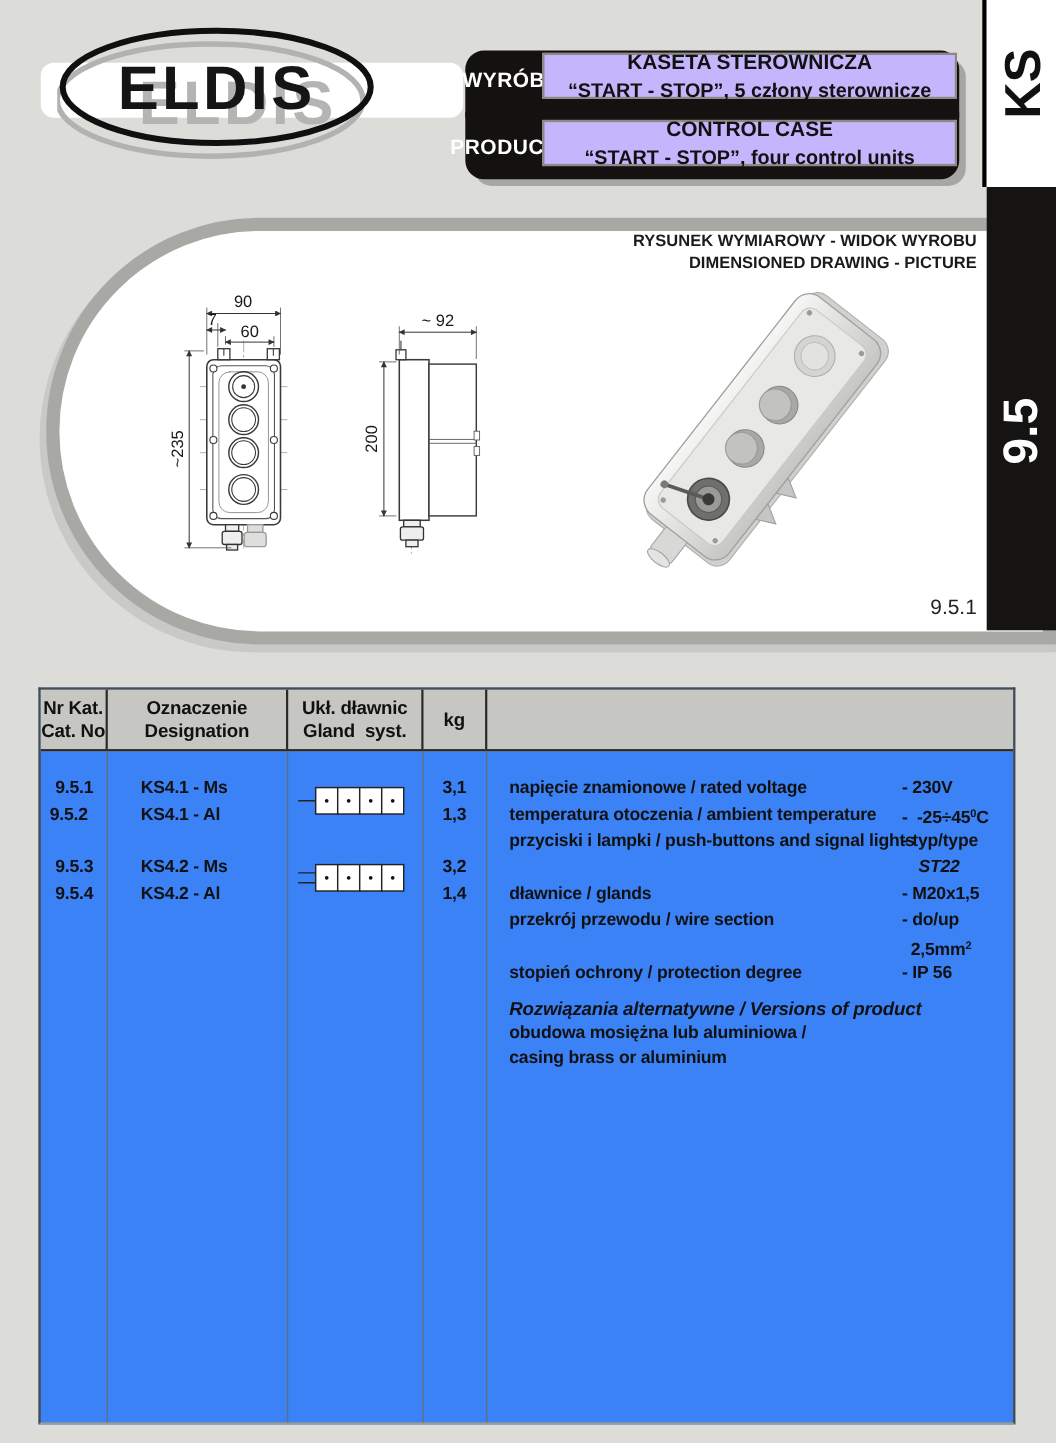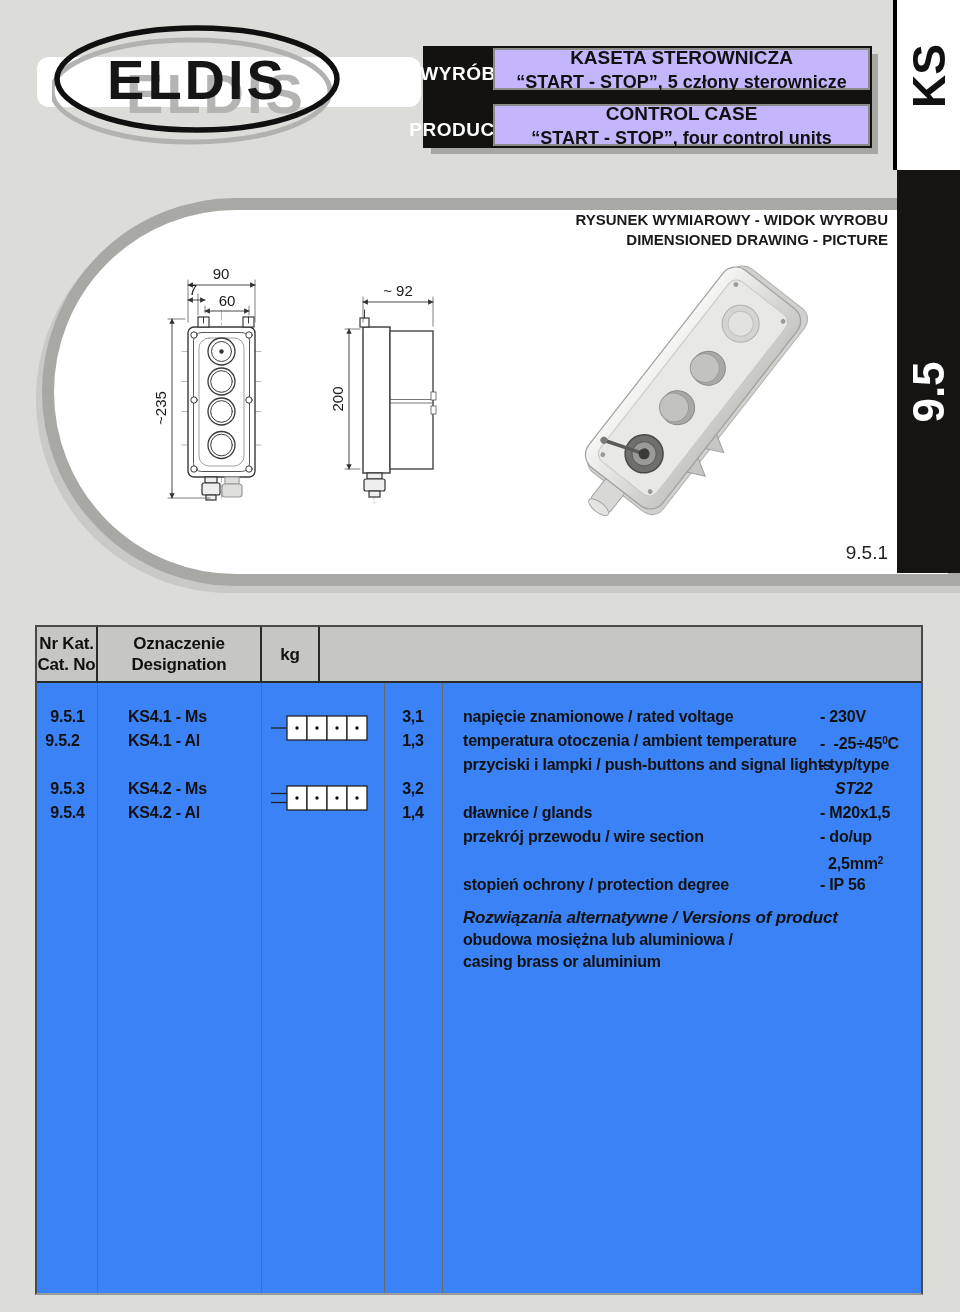--- a/index.html
+++ b/index.html
@@ -2,22 +2,22 @@
 <html><head>
 <meta charset="utf-8">
 <style>
   html,body{margin:0;padding:0;}
   .page{position:relative;width:960px;height:1312px;background:#dcdcd8;overflow:hidden;
         font-family:"Liberation Sans",sans-serif;color:#111;}
   
   .logo-bar{position:absolute;left:37px;top:57px;width:384px;height:50px;background:#fff;border-radius:12px;}
   .logo-svg{position:absolute;left:52px;top:14px;width:300px;height:134px;}
   
-  .prod-block{position:absolute;left:423px;top:46px;width:449px;height:102px;background:#141210;
-              box-shadow:7px 7px 0 -1px #a6a6a2;display:flex;flex-direction:column;}
+  .prod-block{position:absolute;left:423px;top:46px;width:449px;height:117px;background:#141210;
+              box-shadow:7px 7px 0 -1px #a6a6a2;display:flex;flex-direction:column;border-radius:17px;}
   .prod-row{display:flex;height:56px;}
   .prod-gap{height:5px;background:#141210;}
   .prod-label{width:70px;color:#fff;display:flex;align-items:center;justify-content:center;
               font-weight:bold;font-size:19px;letter-spacing:0.5px;}
   .prod-content{flex:1;background:#c4b5fd;border:2px solid #8a8a86;margin:2px 2px 12px 0;
                 display:flex;flex-direction:column;align-items:center;justify-content:center;}
   .prod-l1{font-size:19px;font-weight:bold;line-height:25px;}
   .prod-l2{font-size:18px;font-weight:bold;line-height:24px;}
   
   .ks-line{position:absolute;left:893px;top:0;width:4px;height:170px;background:#000;z-index:4;}
@@ -240,20 +240,24 @@
 
   <div class="cat-table">
     <div class="thead">
       <div class="th c" style="width:61px;">
         <div>Nr Kat.</div>
         <div>Cat. No</div>
       </div>
       <div class="th c" style="width:164px;justify-content:center;">
         <div>Oznaczenie</div>
         <div>Designation</div>
+      </div>
+      <div class="th c" style="width:123px;">
+        <div style="white-space:pre;">Ukł. dławnic</div>
+        <div style="white-space:pre;">Gland  syst.</div>
       </div>
       <div class="th c" style="width:58px;">
         <div>kg</div>
       </div>
     </div>
 
     <div class="tbody">
       <div class="vline" style="left:60px;"></div>
       <div class="vline" style="left:224px;"></div>
       <div class="vline" style="left:347px;"></div>

